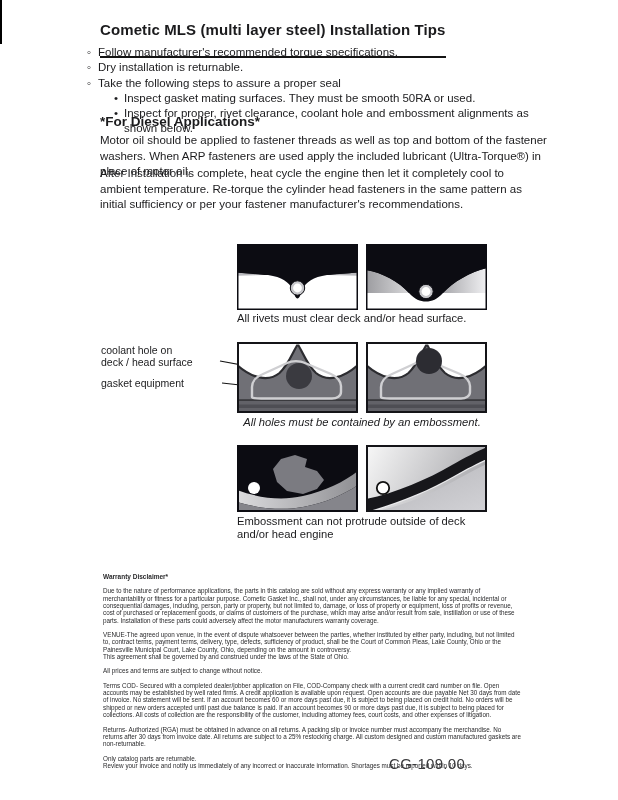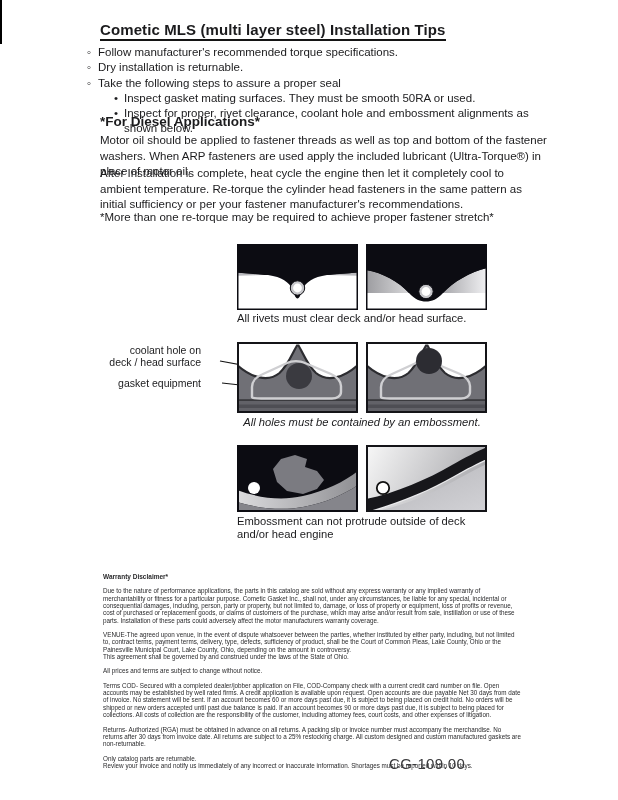--- a/index.html
+++ b/index.html
@@ -1,35 +1,35 @@
 <!DOCTYPE html>
 <html><head>
 <meta charset="utf-8">
 <style>
   html,body{margin:0;padding:0;background:#fff;}
   .page{position:relative;width:618px;height:800px;background:#ffffff;overflow:hidden;
         font-family:"Liberation Sans",sans-serif;color:#1b1b1d;}
   .abs{position:absolute;}
   .regmark{left:0;top:0;width:2px;height:44px;background:#000;}
   .title{left:100px;top:21px;font-size:15px;font-weight:bold;letter-spacing:.1px;}
-  .title span{border-bottom:2px solid #141414;padding-bottom:1px;}
+  .title span{border-bottom:2px solid #141414;padding-bottom:18px;}
   .tips{left:87px;top:45px;font-size:11.5px;line-height:15.3px;width:460px;}
   .b-row{display:flex;}
   .b-marker{width:11px;flex:0 0 11px;text-align:left;}
   .sub{margin-left:27px;}
   .sub .b-marker{width:10px;flex:0 0 10px;}
   .diesel-h{left:100px;top:114px;font-size:13.5px;font-weight:bold;}
   .para{font-size:11.5px;line-height:15.5px;}
   .p1{left:100px;top:133px;width:450px;}
   .p2{left:100px;top:166px;width:438px;}
   .p3{left:100px;top:210px;width:450px;}
   .rw-label{width:121px;text-align:center;font-size:13px;letter-spacing:.4px;color:#1b1b1d;margin-top:16px;}
   .panel{display:block;}
   .cap{font-size:11.2px;line-height:12.8px;color:#1b1b1d;}
-  .row2-side{left:84px;width:117px;text-align:right;font-size:10.5px;line-height:12px;color:#1b1b1d;}
+  .row2-side{left:101px;width:117px;font-size:10.5px;line-height:12px;color:#1b1b1d;}
   .leader{pointer-events:none;}
   .disc{left:103px;top:573px;width:419px;font-size:6.3px;line-height:7.35px;color:#2a2a2c;}
   .disc p{margin:0 0 7px 0;}
   .disc .dh{font-weight:bold;font-size:6.5px;}
   .disc .tight{margin:0;}
   .footer-code{left:389px;top:755px;font-size:15px;color:#3a3a3c;letter-spacing:.3px;}
 </style>
 </head>
 <body>
 
@@ -60,21 +60,20 @@
     </div>
     <div class="b-row sub">
       <span class="b-marker">•</span>
       <span>Inspect for proper, rivet clearance, coolant hole and embossment alignments as shown below.</span>
     </div>
   </div>
 
   <div class="abs diesel-h">*For Diesel Applications*</div>
   <div class="abs para p1">Motor oil should be applied to fastener threads as well as top and bottom of the fastener washers. When ARP fasteners are used apply the included lubricant (Ultra-Torque®) in place of motor oil.</div>
   <div class="abs para p2">After Installation is complete, heat cycle the engine then let it completely cool to ambient temperature. Re-torque the cylinder head fasteners in the same pattern as initial sufficiency or per your fastener manufacturer's recommendations.</div>
-  <div class="abs para p3">*More than one re-torque may be required to achieve proper fastener stretch*</div>
 
   <div class="abs rw-label" style="left:237px;top:230px;">RIGHT</div>
   <div class="abs rw-label" style="left:366px;top:230px;">WRONG</div>
 
   <svg class="abs panel" style="left:237px;top:244px;" width="121" height="66" viewBox="0 0 121 66">
     <rect width="121" height="66" fill="#0c0c12"></rect>
     <rect y="31" width="121" height="35" fill="#ffffff"></rect>
     <polygon points="0,28.5 28,31 0,31.8" fill="#b9b9bd"></polygon>
     <polygon points="90,31 121,28.5 121,31.8" fill="#b9b9bd"></polygon>
     <path d="M0,0 H121 V28.5 C110,29.5 97,30 90,31 C76,33 69,38 65.5,45.5 C63.5,50.5 62.5,54.5 60.5,54.5

